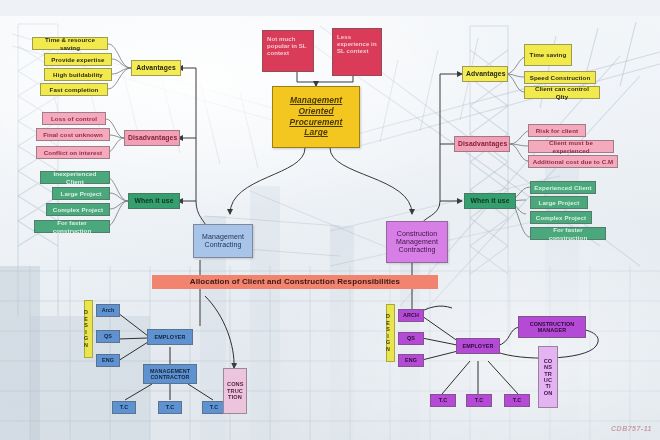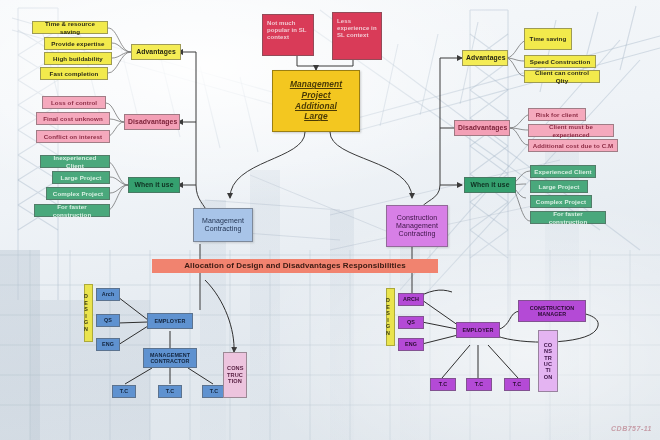--- a/index.html
+++ b/index.html
@@ -4,21 +4,21 @@
 <style>
   * { box-sizing: border-box; }
   html, body { margin:0; padding:0; }
   body {
     width:660px; height:440px;
     font-family:"Liberation Sans", sans-serif;
     overflow:hidden;
     position:relative;
     background:#eef2f6;
   }
-  #stage { position:absolute; inset:0; }
+  #stage { position:absolute; inset:0;margin-top:16px; }
 
   
   #bg { position:absolute; inset:0; overflow:hidden; }
   #bg .sky {
     position:absolute; inset:0;
     background:linear-gradient(170deg,#f7f9fb 0%,#eff3f7 38%,#e3e9ef 70%,#dde4ea 100%);
   }
   #bg .haze {
     position:absolute; inset:0;
     background:
@@ -241,22 +241,22 @@
 
   <div class="node red redbox" style="left:262px; top:14px; width:52px; height:42px;">
     <span>Not much popular in SL context</span>
   </div>
   <div class="node red redbox" style="left:332px; top:12px; width:50px; height:48px;">
     <span>Less experience in SL context</span>
   </div>
 
   <div class="node gold" id="central">
     <span>Management</span>
-    <span>Project</span>
-    <span>Additional</span>
+    <span>Oriented</span>
+    <span>Procurement</span>
     <span>Large</span>
   </div>
 
   <div class="node yellowb hub" style="left:131px; top:44px; width:50px; height:16px;">
     <span>Advantages</span>
   </div>
   <div class="node yellow leaf" style="left:32px; top:21px; width:76px; height:13px;">
     <span>Time &amp; resource saving</span>
   </div>
   <div class="node yellow leaf" style="left:44px; top:37px; width:68px; height:13px;">
@@ -341,21 +341,21 @@
   </div>
 
   <div class="node bluel midnode" style="left:193px; top:208px; width:60px; height:34px;">
     <span>Management Contracting</span>
   </div>
   <div class="node purple midnode" style="left:386px; top:205px; width:62px; height:42px;">
     <span>Construction Management Contracting</span>
   </div>
 
   <div class="node banner" id="banner">
-    <span>Allocation of Design and Disadvantages Responsibilities</span>
+    <span>Allocation of Client and Construction Responsibilities</span>
   </div>
 
   <div class="node vlabel" style="left:84px; top:284px; width:9px; height:58px;">
     <span>DESIGN</span>
   </div>
   <div class="node blue tiny" style="left:96px; top:288px; width:24px; height:13px;">
     <span>Arch</span>
   </div>
   <div class="node blue tiny" style="left:96px; top:314px; width:24px; height:13px;">
     <span>QS</span>

